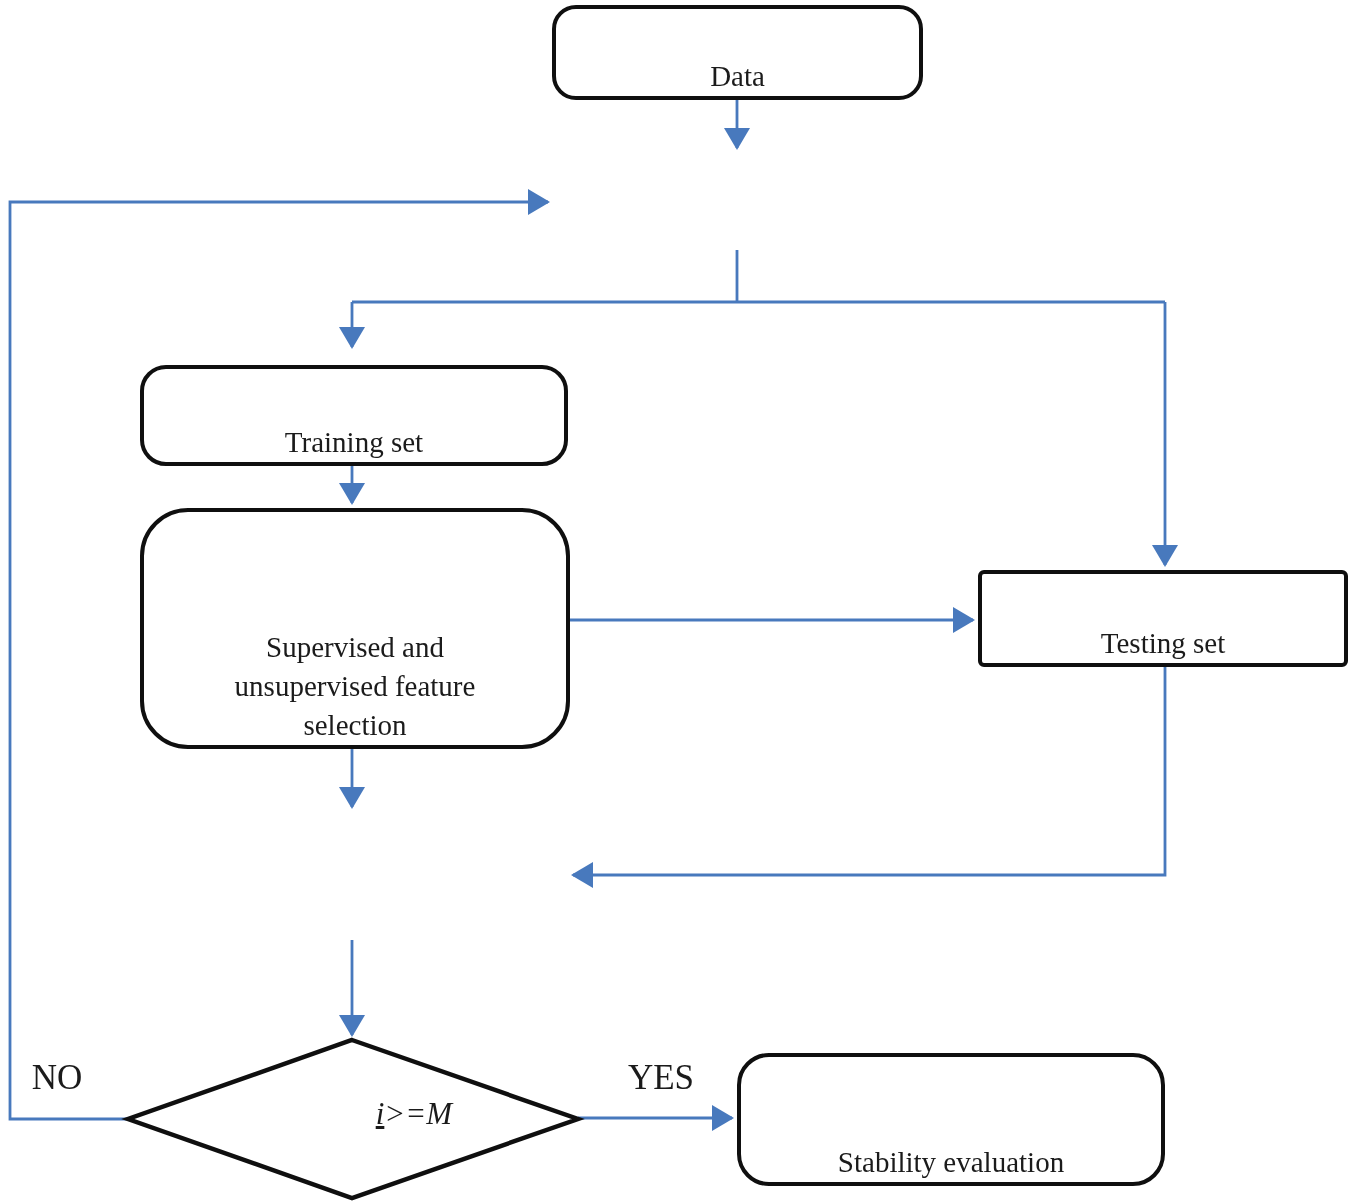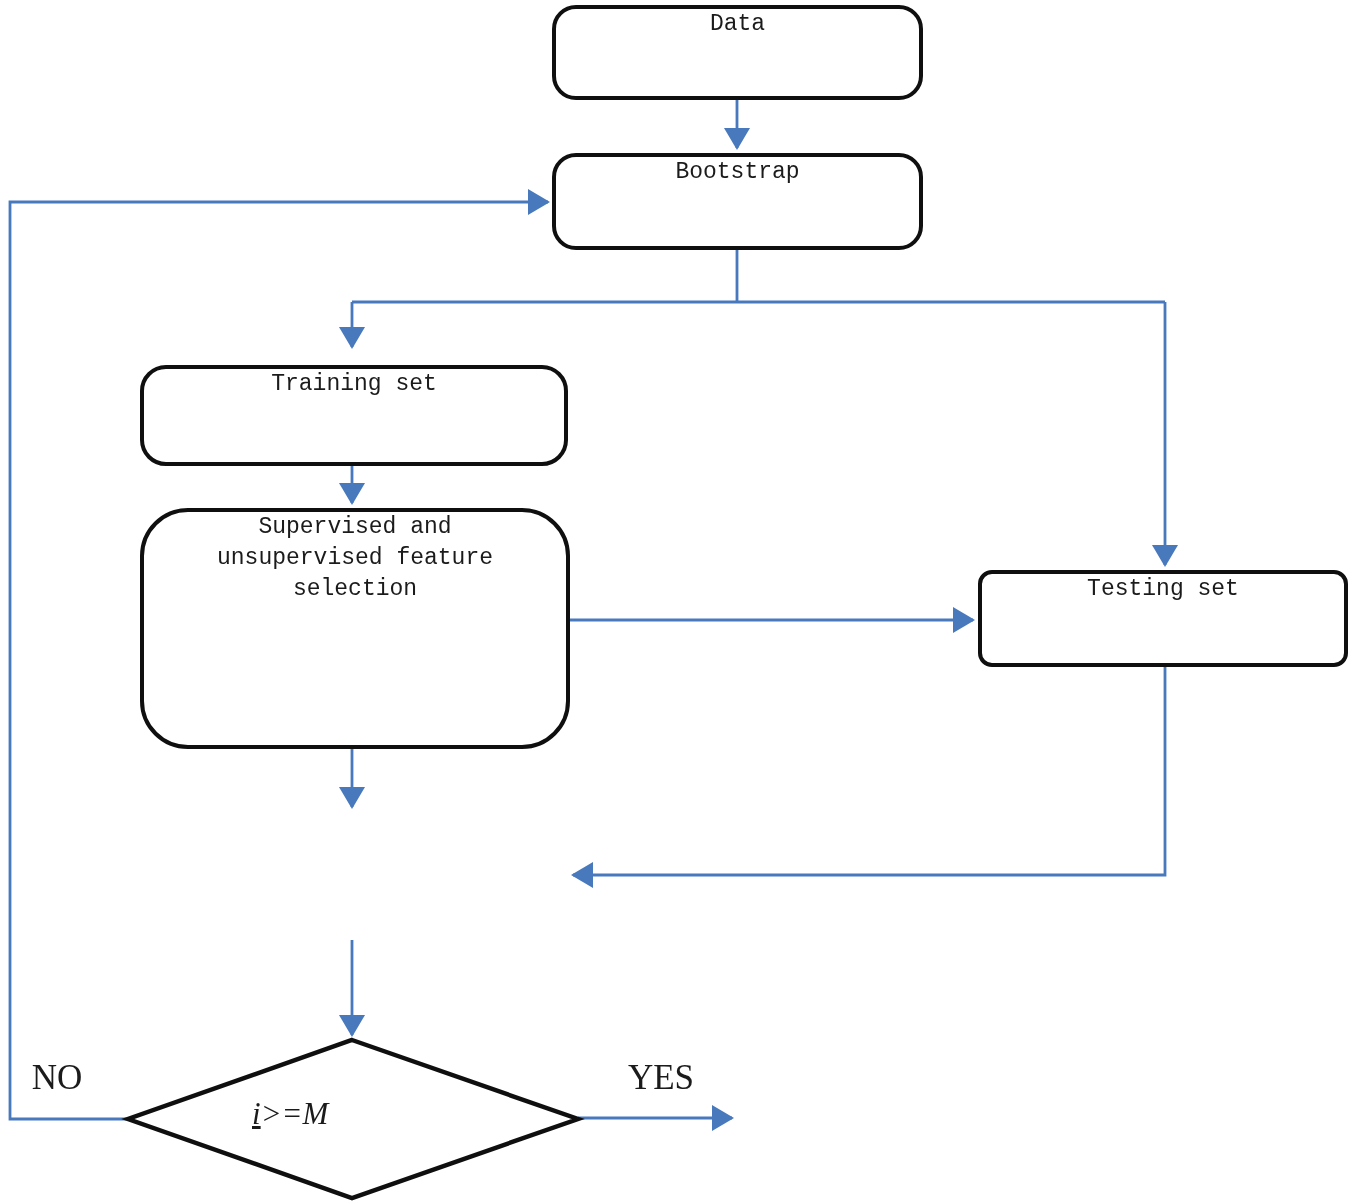--- a/index.html
+++ b/index.html
@@ -32,44 +32,43 @@
     fill: #ffffff;
     stroke: var(--box-border, #0f0f0f);
     stroke-width: 4.5;
   }
   .node {
     position: absolute;
     box-sizing: border-box;
     background: #ffffff;
     border: 4px solid var(--box-border, #0f0f0f);
     display: flex;
-    align-items: flex-start;
+    align-items: flex-end;
     justify-content: center;
     text-align: center;
-    font-size: 23px;
+    font-size: 29px;
     line-height: 1.35;
-    font-family: Liberation Mono, monospace;
   }
   .node .label {
     display: block;
   }
   .node-data        { left: 552px; top: 5px;    width: 371px; height: 95px;  border-radius: 24px; }
   .node-bootstrap   { left: 552px; top: 153px;  width: 371px; height: 97px;  border-radius: 24px; }
   .node-training    { left: 140px; top: 365px;  width: 428px; height: 101px; border-radius: 26px; }
   .node-feature     { left: 140px; top: 508px;  width: 430px; height: 241px; border-radius: 48px; }
   .node-feature .label { max-width: 310px; }
-  .node-testing     { left: 978px; top: 570px;  width: 370px; height: 97px;  border-radius: 14px; }
+  .node-testing     { left: 978px; top: 570px;  width: 370px; height: 97px;  border-radius: 6px; }
   .node-ridge       { left: 140px; top: 812px;  width: 428px; height: 128px; border-radius: 30px; }
   .node-stability   { left: 737px; top: 1053px; width: 428px; height: 133px; border-radius: 32px; }
   .decision-label {
     position: absolute;
     left: 252px;
     top: 1096px;
     width: 200px;
-    text-align: left;
+    text-align: right;
     font-size: 31px;
     font-style: italic;
   }
   .decision-label .var {
     text-decoration: underline;
   }
   .branch-label {
     position: absolute;
     font-size: 35px;
     font-style: normal;
@@ -102,37 +101,37 @@
     <path class="edge" d="M128,1119 H10 V202 H548" marker-end="url(#arrow)"></path>
     <path class="edge" d="M578,1118 H732" marker-end="url(#arrow)"></path>
 
     <polygon class="diamond-shape" points="352,1040 578,1119 352,1198 128,1119"></polygon>
   </svg>
 
   <div class="node node-data">
     <span class="label">Data</span>
   </div>
 
-  <div class="node node-bootstrap">
-    <span class="label">Bootstrap</span>
-  </div>
 
   <div class="node node-training">
     <span class="label">Training set</span>
   </div>
 
   <div class="node node-feature">
     <span class="label">Supervised and unsupervised feature selection</span>
   </div>
 
   <div class="node node-testing">
     <span class="label">Testing set</span>
   </div>
 
 
+  <div class="node node-stability">
+    <span class="label">Stability evaluation</span>
+  </div>
 
   <div class="decision-label">
     <span class="var">i</span><span>&gt;=</span><span>M</span>
   </div>
 
   <div class="branch-label branch-no">NO</div>
 
   <div class="branch-label branch-yes">YES</div>
 
 </div>

